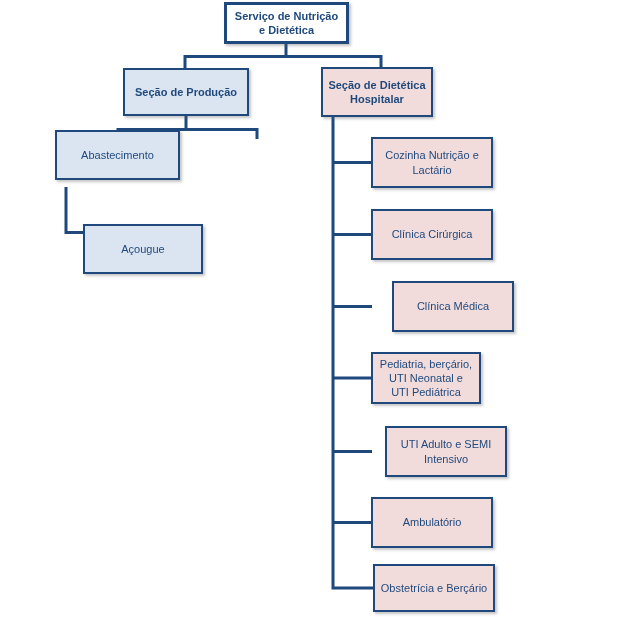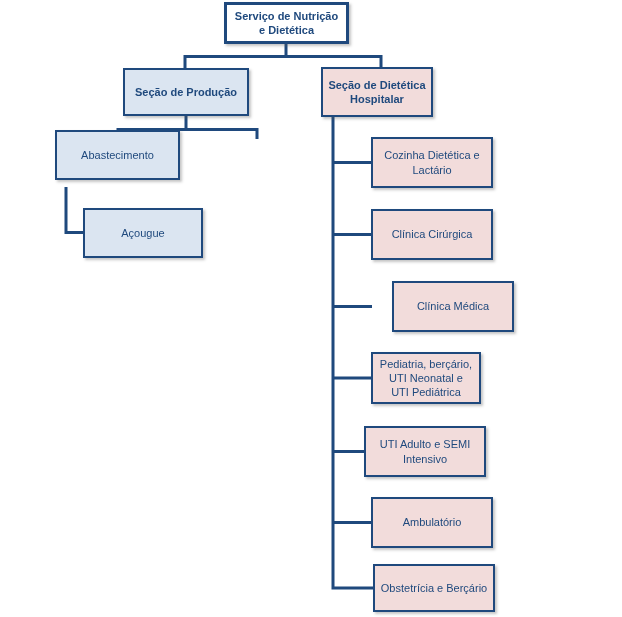--- a/index.html
+++ b/index.html
@@ -39,26 +39,26 @@
   .fill-blue  { background: #dbe5f1; text-align: right; }
   .fill-pink  { background: #f2dcdb; }
   .bold { font-weight: bold; }
 
   
   #n-root          { left: 224px; top: 2px;   width: 125px; height: 42px; border-width: 3px; }
   #n-producao      { left: 123px; top: 68px;  width: 126px; height: 48px; }
   #n-dietetica     { left: 321px; top: 67px;  width: 112px; height: 50px; }
   #n-abastecimento { left: 55px;  top: 130px; width: 125px; height: 50px; }
   #n-cozinha-geral { left: 194px; top: 138px; width: 125px; height: 50px; }
-  #n-acougue       { left: 83px;  top: 208px; width: 120px; height: 50px; }
+  #n-acougue       { left: 83px;  top: 224px; width: 120px; height: 50px; }
   #n-coz-dietetica { left: 371px; top: 137px; width: 122px; height: 51px; }
   #n-cirurgica     { left: 371px; top: 209px; width: 122px; height: 51px; }
   #n-medica        { left: 392px; top: 281px; width: 122px; height: 51px; }
   #n-pediatria     { left: 371px; top: 352px; width: 110px; height: 52px; }
-  #n-uti-adulto    { left: 364px; top: 426px; width: 122px; height: 51px; }
+  #n-uti-adulto    { left: 385px; top: 426px; width: 122px; height: 51px; }
   #n-ambulatorio   { left: 371px; top: 497px; width: 122px; height: 51px; justify-content: center; }
   #n-obstetricia   { left: 373px; top: 564px; width: 122px; height: 48px; }
 </style>
 </head>
 <body>
 
 <div class="canvas">
 
   <svg class="wires" width="622" height="617" viewBox="0 0 622 617">
     <g stroke="#1f497d" stroke-width="3" fill="none">
@@ -94,21 +94,21 @@
   <div class="node fill-blue" id="n-abastecimento">
     <span class="ln">Abastecimento</span>
   </div>
 
 
   <div class="node fill-blue" id="n-acougue">
     <span class="ln">Açougue</span>
   </div>
 
   <div class="node fill-pink" id="n-coz-dietetica">
-    <span class="ln">Cozinha Dietética e</span>
+    <span class="ln">Cozinha Nutrição e</span>
     <span class="ln">Lactário</span>
   </div>
 
   <div class="node fill-pink" id="n-cirurgica">
     <span class="ln">Clínica Cirúrgica</span>
   </div>
 
   <div class="node fill-pink" id="n-medica">
     <span class="ln">Clínica Médica</span>
   </div>

